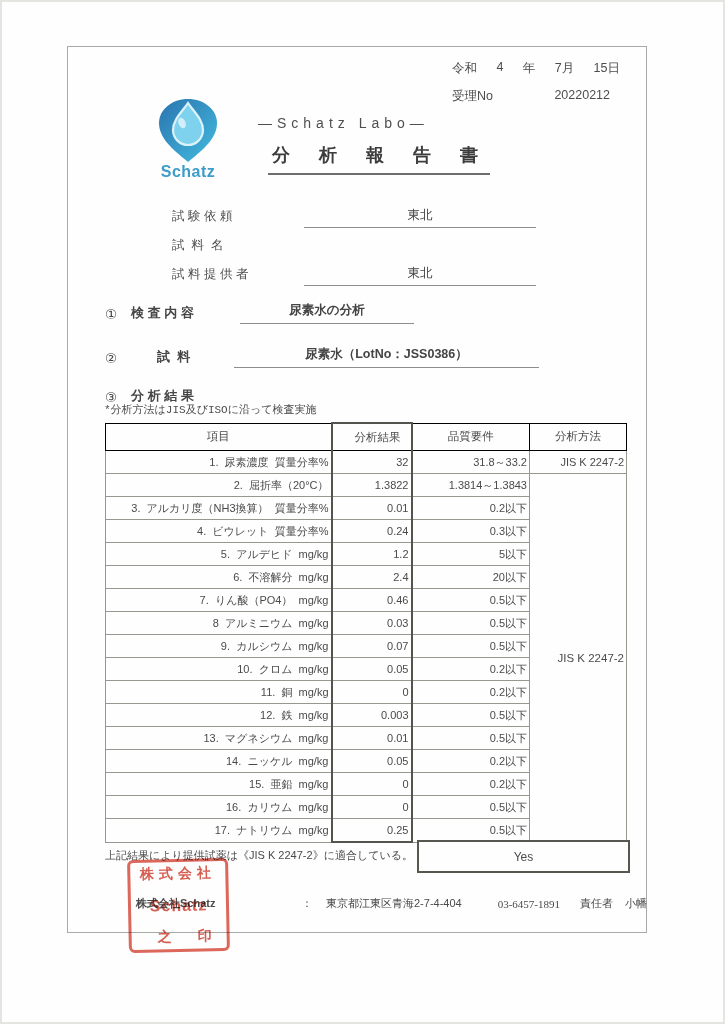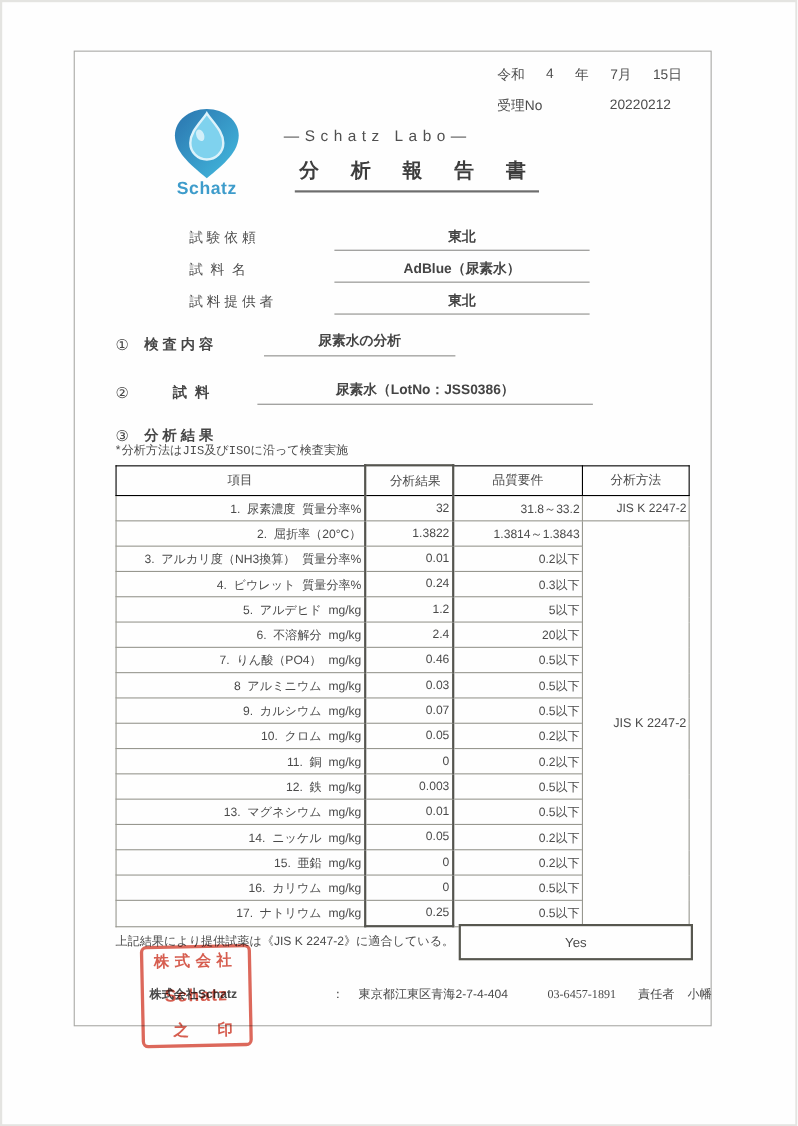--- a/index.html
+++ b/index.html
@@ -17,21 +17,21 @@
   .logo svg{display:block;margin:0 auto;}
   .logo-text{font-size:16px;font-weight:bold;color:#3e9ccb;letter-spacing:.5px;margin-top:-1px;}
   .labname{position:absolute;top:113px;left:256px;font-size:14px;letter-spacing:5px;color:#4f4f4f;white-space:pre;}
   .title{position:absolute;top:141px;left:266px;font-size:18px;font-weight:bold;letter-spacing:12px;color:#3d3d3d;
          border-bottom:2px solid #6d6d6d;padding:0 0 6px 4px;white-space:pre;}
 
   
   .sample-info{position:absolute;top:197px;left:170px;}
   .si-row{display:flex;align-items:flex-end;height:29px;}
   .si-label{width:128px;font-size:12.5px;padding-bottom:3px;color:#4d4d4d;white-space:pre;}
-  .si-value{width:232px;margin-left:4px;text-align:center;font-size:12.5px;font-weight:700;
+  .si-value{width:232px;margin-left:4px;text-align:center;font-size:12.5px;font-weight:400;
             border-bottom:1.5px solid #8d8d8a;padding-bottom:3px;color:#444;}
 
   
   .sec{position:absolute;display:flex;align-items:flex-end;font-size:13px;color:#464646;}
   .sec-no{font-size:13.5px;}
   .sec-label{margin-left:14px;font-weight:600;white-space:pre;}
   .sec-value{position:absolute;text-align:center;font-weight:600;font-size:12.5px;color:#444;
              border-bottom:1.5px solid #8d8d8a;padding-bottom:4px;}
   #sec1{top:302px;left:103px;} #sec1v{top:300px;left:238px;width:174px;}
   #sec2{top:346px;left:103px;} #sec2 .sec-label{margin-left:40px;}
@@ -108,21 +108,20 @@
   <div class="labname">—Schatz Labo—</div>
   <div class="title">分 析 報 告 書</div>
 
   <div class="sample-info">
     <div class="si-row">
       <span class="si-label">試 験 依 頼</span>
       <span class="si-value">東北</span>
     </div>
     <div class="si-row">
       <span class="si-label">試  料  名</span>
-      <span class="si-value">AdBlue（尿素水）</span>
     </div>
     <div class="si-row">
       <span class="si-label">試 料 提 供 者</span>
       <span class="si-value">東北</span>
     </div>
   </div>
 
   <div class="sec" id="sec1">
     <span class="sec-no">①</span>
     <span class="sec-label">検 査 内 容</span>

